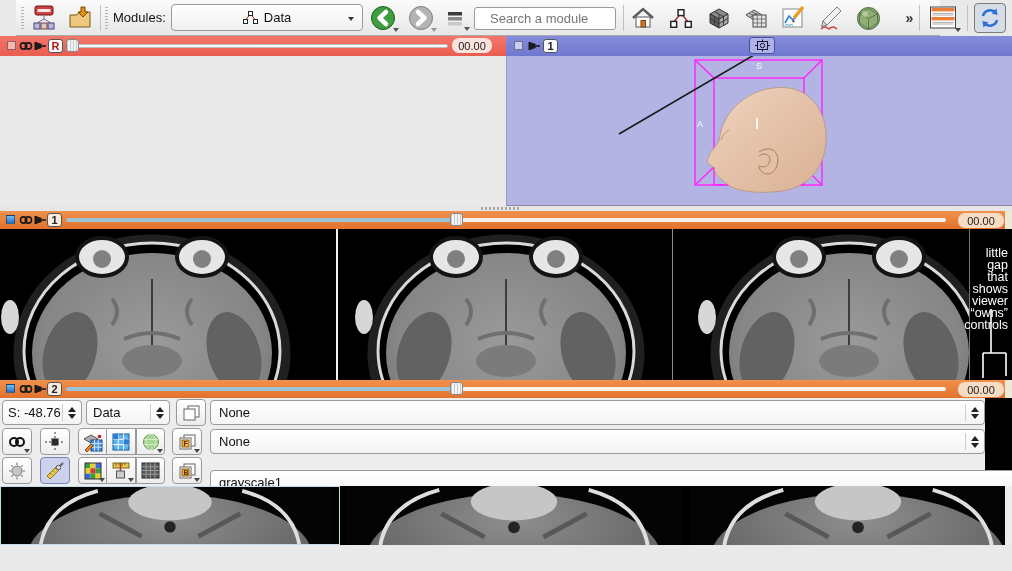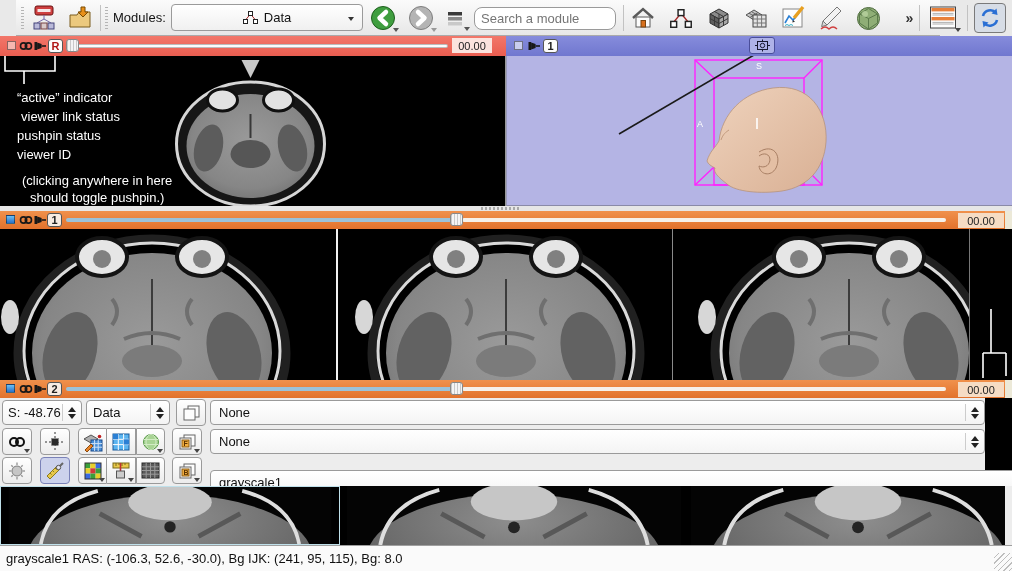--- a/index.html
+++ b/index.html
@@ -16,33 +16,33 @@
   .grip { width:3px; height:22px; top:7px;
     background:repeating-linear-gradient(180deg,#b5b5b5 0 1px,transparent 1px 3px); }
   .vsep { width:1px; height:26px; top:5px; background:#c2c2c2; }
   .tbtn { height:28px; top:4px; display:flex; align-items:center; justify-content:center; }
   .dd { position:absolute; width:0; height:0; border-left:3.5px solid transparent;
     border-right:3.5px solid transparent; border-top:4px solid #333; }
   .combo { background:linear-gradient(#ffffff,#f0f0f0); border:1px solid #9a9a9a;
     border-radius:4px; display:flex; align-items:center; }
   .chevrons { font-weight:bold; color:#333; font-size:14px; letter-spacing:-1px; }
   #modules-combo { justify-content:center; gap:6px; }
-  #search-input { border:1px solid #9a9a9a; border-radius:8px; padding:2px 6px;
+  #search-input { border:1px solid #9a9a9a; border-radius:3px; padding:2px 15px;
     font-size:13px; font-family:inherit; background:#fff; }
   .spin { display:flex; flex-direction:column; gap:2px; align-items:center;
     border-left:1px solid #ccc; padding:0 5px; height:70%; justify-content:center;}
   .up { width:0;height:0;border-left:4px solid transparent;border-right:4px solid transparent;border-bottom:5px solid #222;}
   .dn { width:0;height:0;border-left:4px solid transparent;border-right:4px solid transparent;border-top:5px solid #222;}
   
   .vbar { left:0; width:506px; height:20px; }
   .indicator { width:9px; height:9px; top:5px; border:1px solid rgba(0,0,0,.45); }
   .idbadge { top:3px; height:14px; min-width:15px; padding:0 2px; background:#fdfdfd;
     border:1px solid #555; border-radius:3px; font-size:11px; font-weight:bold;
     display:flex; align-items:center; justify-content:center; }
-  .offsetbox { height:15px; border-radius:0; font-size:11px;
+  .offsetbox { height:15px; border-radius:7px; font-size:11px;
     display:flex; align-items:center; justify-content:center; color:#222; }
   .track { height:4px; border-radius:2px; }
   .handle { width:13px; height:13px; border:1px solid #888; border-radius:3px;
     background:#f4f4f4 repeating-linear-gradient(90deg,#c9c9c9 0 1px,transparent 1px 3px); }
   
   .viewport { background:#000; overflow:hidden; }
   .note { color:#fff; font-size:13px; white-space:nowrap; }
   .pane { position:absolute; top:0; height:100%; background:#000; overflow:hidden; }
   
   .cbtn { background:linear-gradient(#ffffff,#ececec); border:1px solid #9a9a9a;
@@ -295,34 +295,20 @@
       <svg class="abs iconsvg" style="left:34px;top:4px" width="13" height="12" viewBox="0 0 13 12">
         <rect x="0.5" y="2" width="2.6" height="8" fill="#181818"></rect>
         <polygon points="3.1,2.5 7.6,4 7.6,8 3.1,9.5" fill="#181818"></polygon>
         <line x1="7.6" y1="6" x2="12" y2="6" stroke="#181818" stroke-width="1.6"></line>
       </svg>
       <div class="idbadge abs" style="left:48px;color:#b01818">R</div>
       <div class="track abs" style="left:68px;top:8px;width:380px;background:#fbfbfb;border:1px solid rgba(0,0,0,.25)"></div>
       <div class="handle abs" style="left:66px;top:3px"></div>
       <div class="offsetbox abs" style="left:452px;top:2px;width:40px;background:#fbe3de">00.00</div>
     </div>
-    <div class="viewport abs" style="top:20px;width:506px;height:150px;border-right:1px solid #999">
-      <svg class="abs" style="left:148px;top:0" width="205" height="150">
-        <use href="#sym-slice-small" width="205" height="150"></use>
-      </svg>
-      <svg class="abs" style="left:0;top:0" width="90" height="50">
-        <path d="M5,0 L5,15 L55,15 L55,0 M24,15 L24,28" stroke="#fff" stroke-width="1.6" fill="none"></path>
-      </svg>
-      <div class="note abs" style="left:17px;top:34px">“active” indicator</div>
-      <div class="note abs" style="left:21px;top:53px">viewer link status</div>
-      <div class="note abs" style="left:17px;top:72px">pushpin status</div>
-      <div class="note abs" style="left:17px;top:91px">viewer ID</div>
-      <div class="note abs" style="left:22px;top:117px">(clicking anywhere in here</div>
-      <div class="note abs" style="left:30px;top:134px">should toggle pushpin.)</div>
-    </div>
   </div>
 
   <div class="abs" style="left:506px;top:36px;width:506px;height:170px">
     <div class="vbar abs" style="top:0;background:linear-gradient(#868cdc,#7077cf)">
       <div class="indicator abs" style="left:8px;background:#c9cdef"></div>
       <svg class="abs iconsvg" style="left:22px;top:4px" width="13" height="12" viewBox="0 0 13 12">
         <rect x="0.5" y="2" width="2.6" height="8" fill="#181818"></rect>
         <polygon points="3.1,2.5 7.6,4 7.6,8 3.1,9.5" fill="#181818"></polygon>
         <line x1="7.6" y1="6" x2="12" y2="6" stroke="#181818" stroke-width="1.6"></line>
       </svg>
@@ -395,20 +381,29 @@
     <div class="abs" style="left:672px;top:0;width:1px;height:151px;background:#8a8a8a"></div>
     <div class="pane" style="left:673px;width:296px">
       <svg width="296" height="151" viewBox="0 0 296 151">
           <g transform="translate(8,0)">
             <use href="#sym-slice-upper" width="336" height="152"></use>
           </g>
         </svg>
     </div>
     <div class="abs" style="left:969px;top:0;width:1px;height:151px;background:#777"></div>
 
+    <div class="abs" style="left:960px;top:18px;width:48px;text-align:right;color:#fff;font-size:12.5px;line-height:12px">
+      <div>little</div>
+        <div>gap</div>
+      <div>that</div>
+        <div>shows</div>
+      <div>viewer</div>
+        <div>“owns”</div>
+      <div>controls</div>
+    </div>
     <svg class="abs" style="left:960px;top:78px" width="52" height="73">
       <path d="M31,2 L31,46 M23,46 L46,46 M23,46 L23,71 M46,46 L46,69" stroke="#fff" stroke-width="1.6" fill="none"></path>
     </svg>
   </div>
 
   <div class="abs" style="left:0;top:380px;width:1012px;height:18px;background:linear-gradient(#f0914c,#e2722c)">
     <div class="indicator abs" style="left:6px;top:4px;background:linear-gradient(#6cc0f4,#2a70c8)"></div>
     <svg class="abs iconsvg" style="left:19px;top:3px" width="14" height="12" viewBox="0 0 14 12">
       <circle cx="4.6" cy="6" r="3.1" stroke="#181818" stroke-width="1.6" fill="none"></circle>
       <circle cx="9.4" cy="6" r="3.1" stroke="#181818" stroke-width="1.6" fill="none"></circle>
@@ -596,18 +591,14 @@
         </svg>
     </div>
     <div class="pane" style="left:688px;width:317px">
       <svg width="340" height="59" viewBox="0 0 340 60">
           <use href="#sym-slice-lower" width="340" height="60"></use>
         </svg>
     </div>
     <div class="abs" style="left:1005px;top:0;width:7px;height:59px;background:#ededed"></div>
   </div>
 
-  <div id="statusbar" class="abs">
-    <span style="padding-left:6px">grayscale1 RAS: (-106.3, 52.6, -30.0), Bg IJK: (241, 95, 115), Bg: 8.0</span>
-    <div id="resize-grip" class="abs"></div>
-  </div>
 
 </div>
 
 </body></html>

